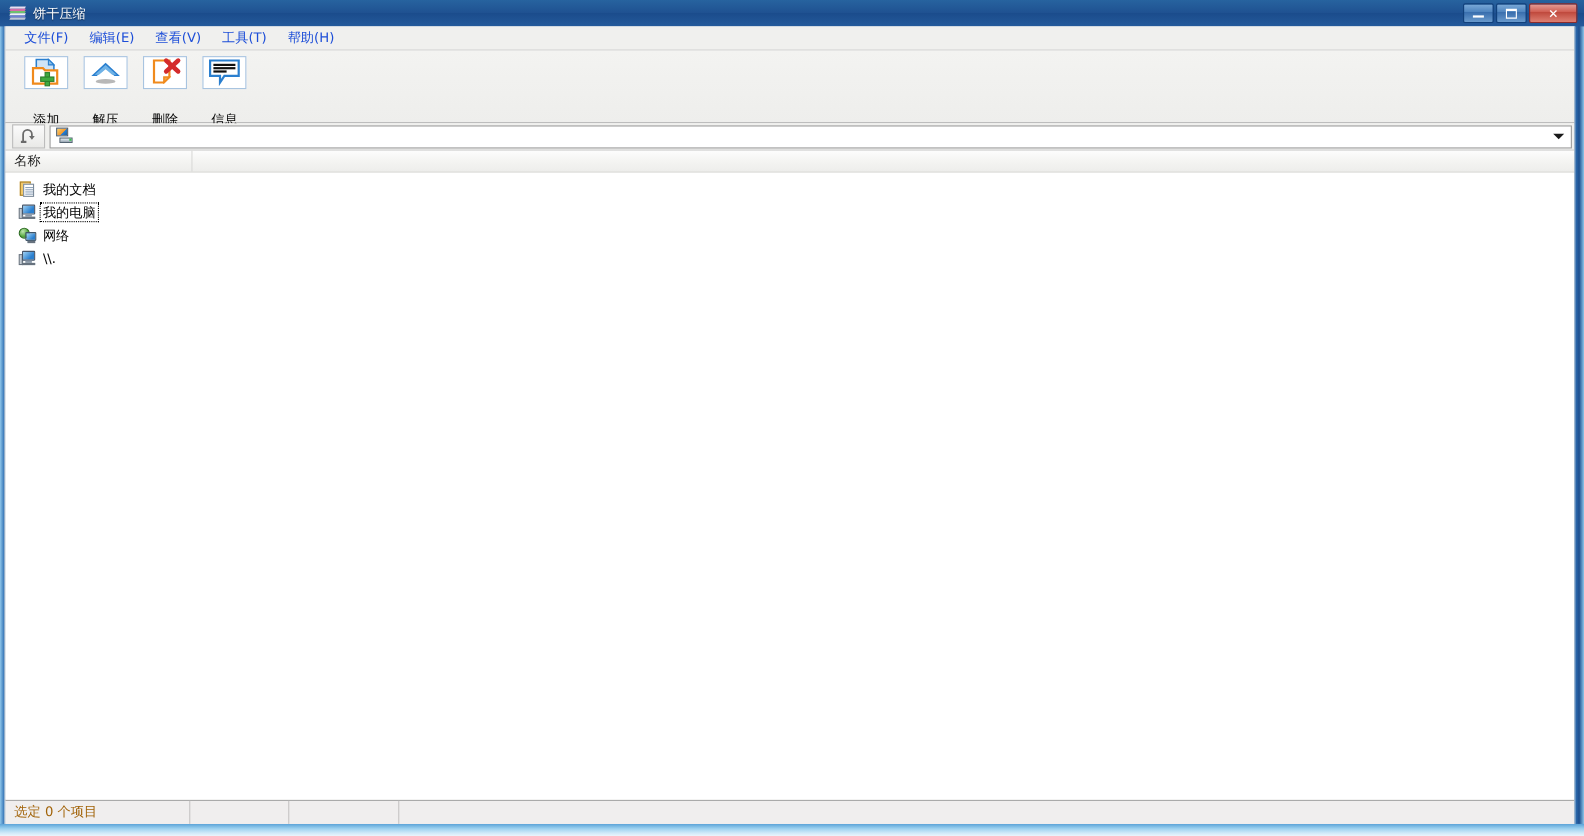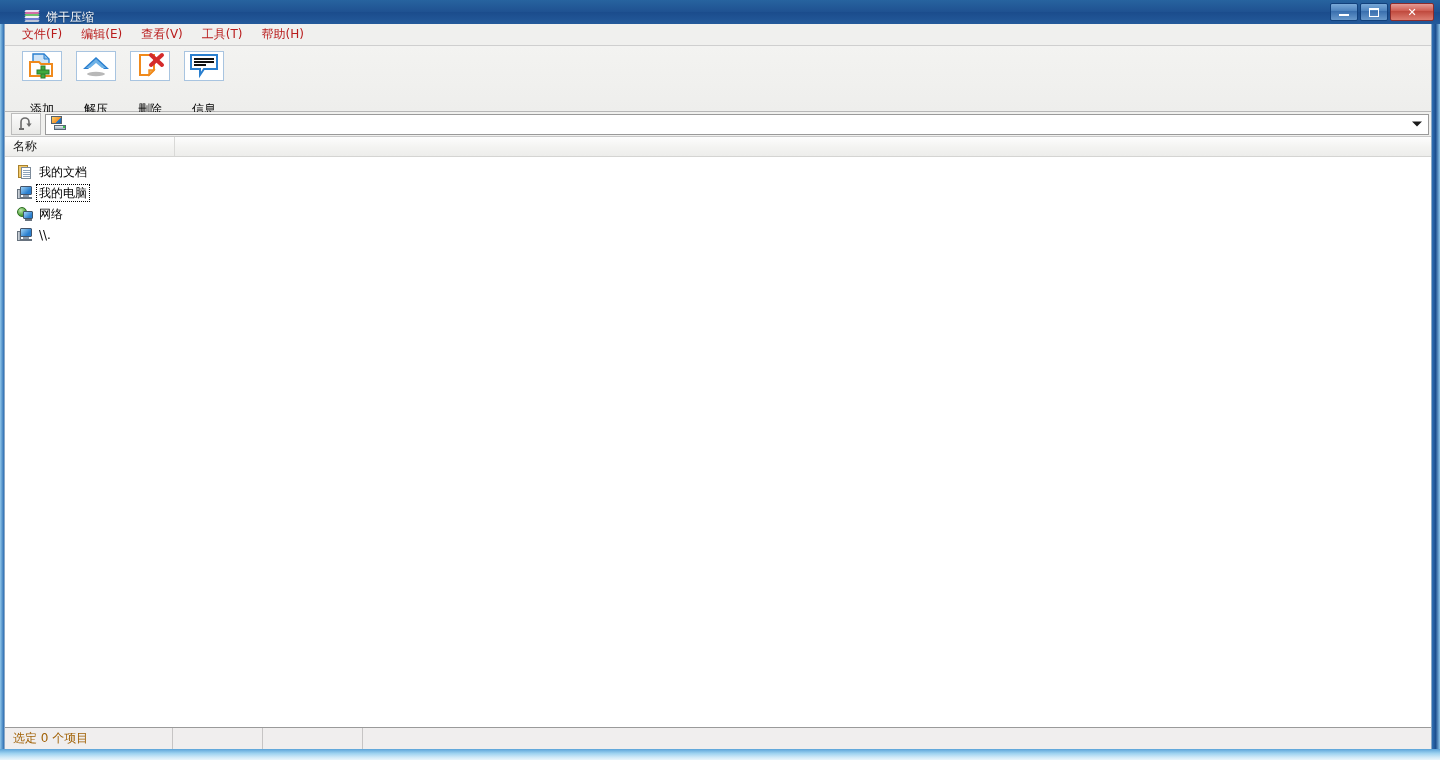--- a/index.html
+++ b/index.html
@@ -25,21 +25,21 @@
   #frame-right { position:absolute; right:0;  top:0; width:8px;  height:760px;
                  background: linear-gradient(to right, #2f6fb3, #1d4f8f 45%, #8ec6ea); }
   #frame-bottom{ position:absolute; left:0;   bottom:0; width:1440px; height:11px;
                  background: linear-gradient(to bottom, #5ba3d8, #9ed2f0 40%, #cfe9f8 75%, #eaf5fc); }
 
   
   #titlebar {
     position: absolute;
     left: 0; top: 0; width: 1440px; height: 24px;
     background: linear-gradient(to bottom, #27639f 0%, #1f5191 50%, #1b4c8c 51%, #245a9b 100%);
-    display: flex; align-items: flex-end; padding-left: 16px;
+    display: flex; align-items: center;
   }
   #title-icon {
     width: 16px; height: 16px; margin-left: 8px; margin-right: 6px;
     position: relative; flex: none;
   }
   #title-text {
     color: #ffffff; font-size: 12px; line-height: 14px;
     text-shadow: 0 1px 1px rgba(0,0,0,.45);
     white-space: nowrap;
   }
@@ -79,21 +79,21 @@
   
   #menubar {
     height: 22px;
     background: #f0f0ee;
     display: flex; align-items: center;
     padding-left: 8px;
     border-bottom: 1px solid #cfcfcf;
     flex: none;
   }
   .menu-item {
-    font-size: 12px; color: #b91c1c;
+    font-size: 12px; color: #1d4ed8;
     padding: 3px 10px 3px 9px;
     cursor: default; white-space: nowrap;
   }
 
   
   #toolbar {
     height: 66px; flex: none;
     background: linear-gradient(to bottom, #f3f3f1 0%, #eeeeec 100%);
     border-bottom: 1px solid #b7b7b7;
     display: flex; align-items: flex-start;

